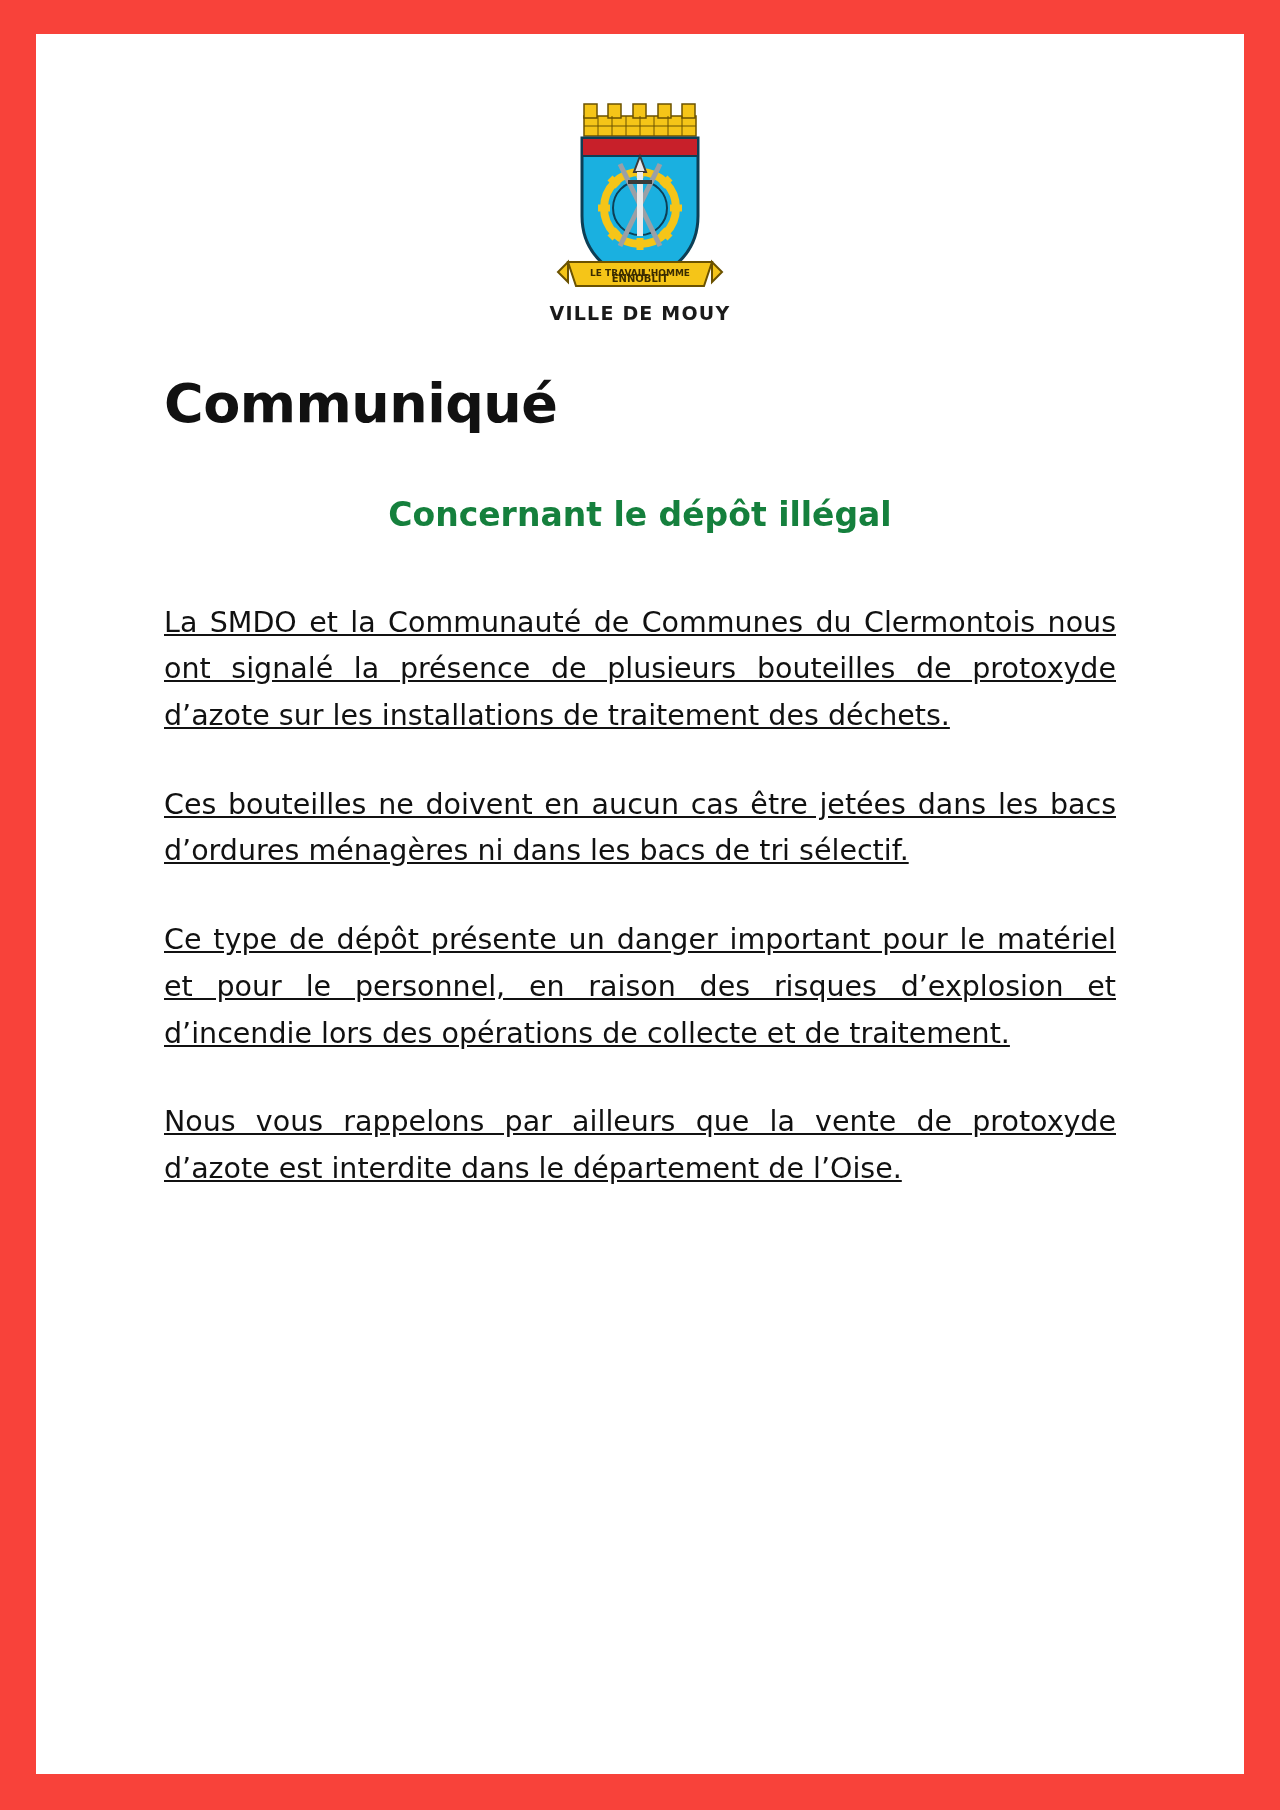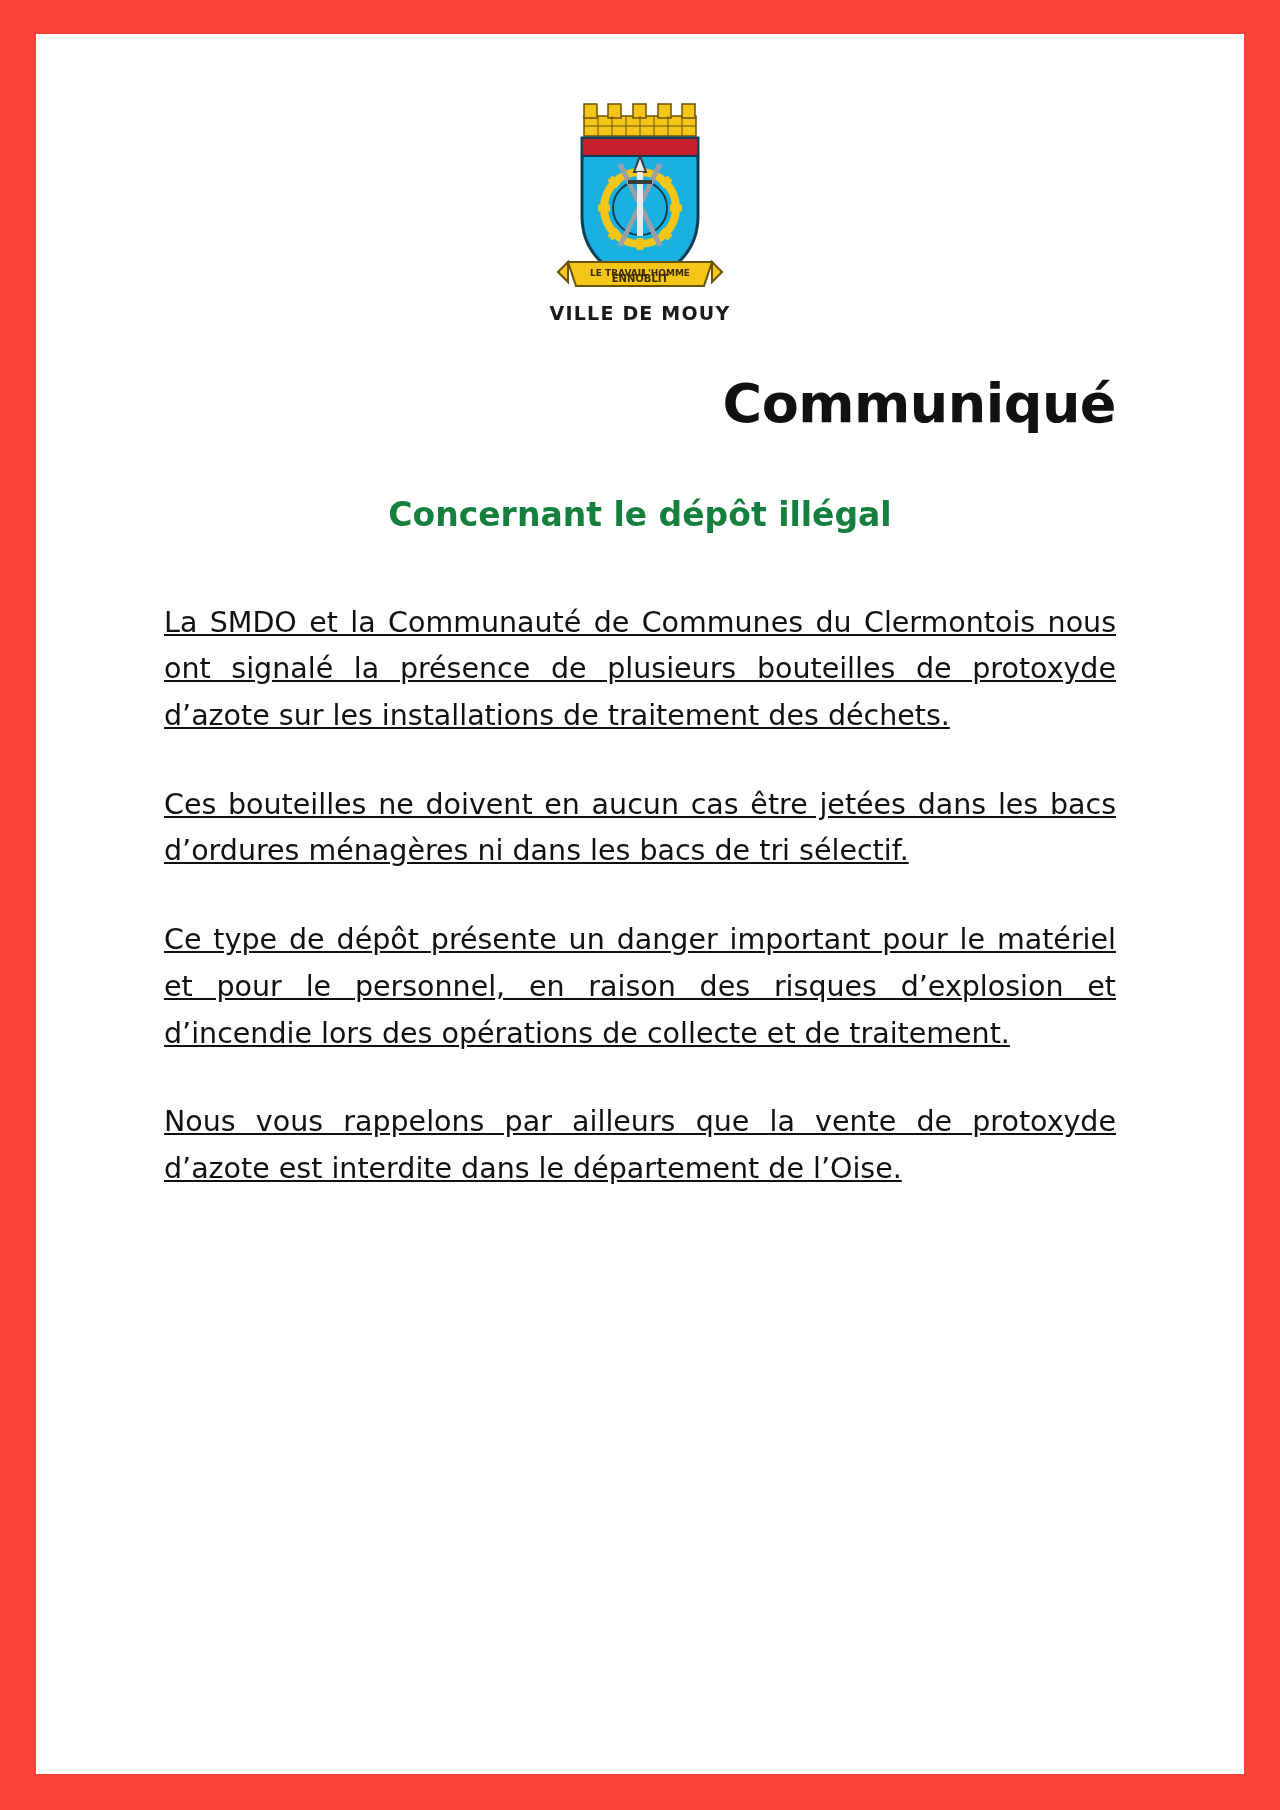--- a/index.html
+++ b/index.html
@@ -45,21 +45,21 @@
   .crest-caption {
     margin-top: 4px;
     font-family: "DejaVu Sans", sans-serif;
     font-size: 19px;
     font-weight: bold;
     letter-spacing: 1.2px;
     color: #1a1a1a;
   }
   
   .title {
-    text-align: right;
+    text-align: left;
     font-family: "DejaVu Sans", sans-serif;
     font-weight: bold;
     font-size: 54px;
     color: #111111;
     margin-top: 48px;
     letter-spacing: -0.5px;
   }
   .subtitle {
     text-align: center;
     font-family: "DejaVu Sans", sans-serif;

